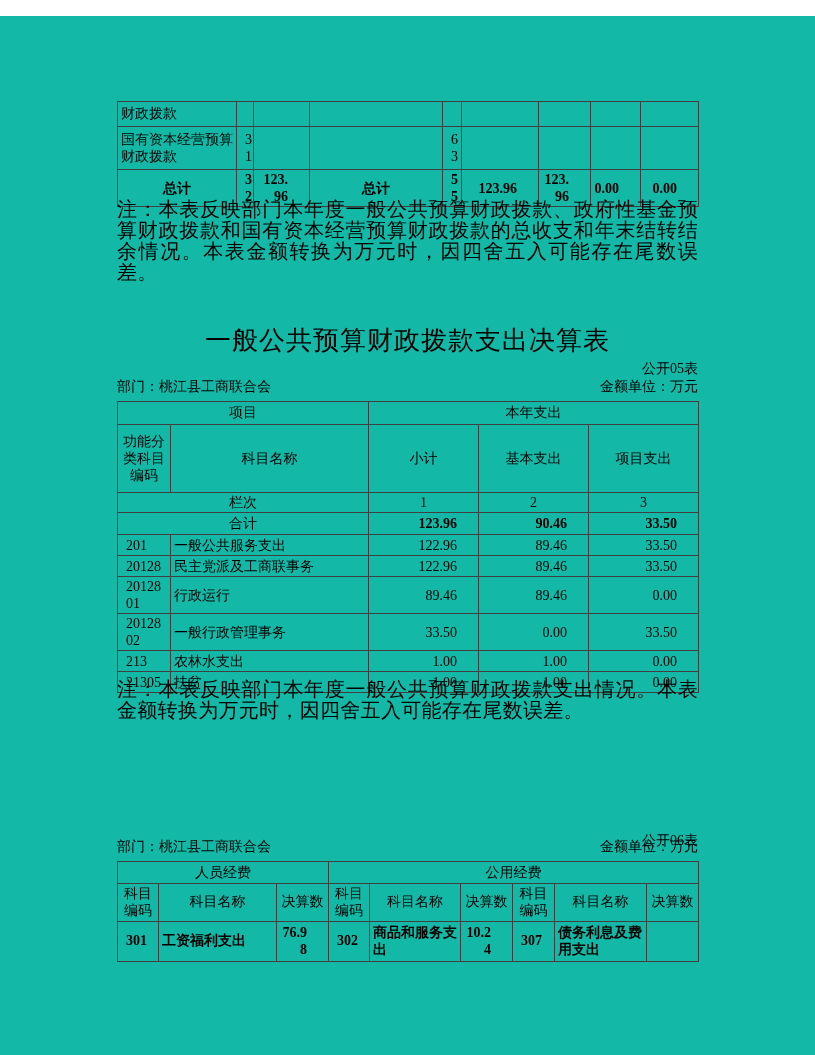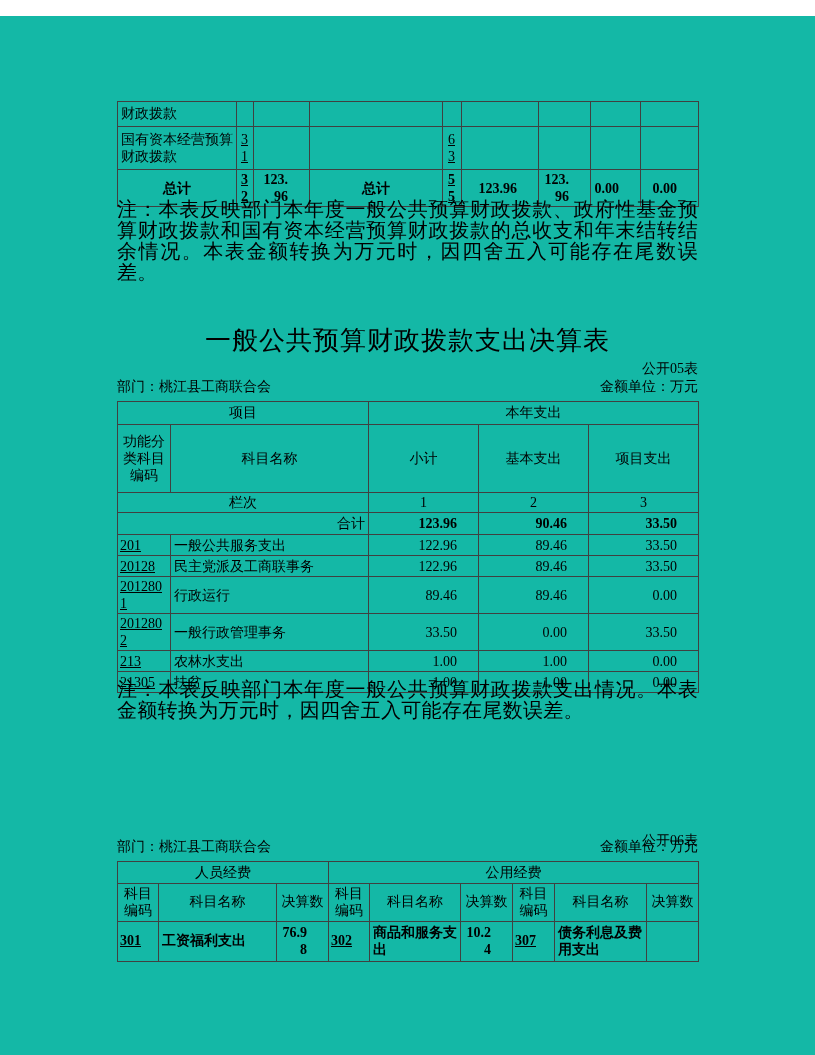--- a/index.html
+++ b/index.html
@@ -18,21 +18,21 @@
     font-size:14px;
     line-height:1.22;
     vertical-align:middle;
     padding:1px 3px;
     overflow:hidden;
     word-break:break-all;
   }
   .ct { text-align:center; }
   .rt { text-align:right; padding-right:21px; }
   .lt { text-align:left; }
-  .code { padding-left:2px;text-decoration:underline; }
+  .code { padding-left:8px; }
   .bold { font-weight:bold; }
 
   .note {
     font-size:20px;
     letter-spacing:0.3px;
     line-height:21px;
     text-align:justify;
   }
   .big-title {
     font-size:26px;
@@ -45,21 +45,21 @@
 
   
   #summary-table tr.r1 td { height:25px; }
   #summary-table tr.r2 td { height:43px; }
   #summary-table tr.r3 td { height:26px; }
 
   
   #exp-table tr.h1 td { height:23px; }
   #exp-table tr.h2 td { height:68px; }
   #exp-table tr.h3 td { height:20px; }
-  #exp-table tr.h4 td { height:22px;text-align:right; }
+  #exp-table tr.h4 td { height:22px; }
   #exp-table tr.dr td { height:21px; }
 
   
   #basic-table tr.h1 td { height:22px; }
   #basic-table tr.h2 td { height:38px; line-height:1.15; }
   #basic-table tr.dr td { height:40px; line-height:1.2; }
 </style>
 </head>
 <body>
 

